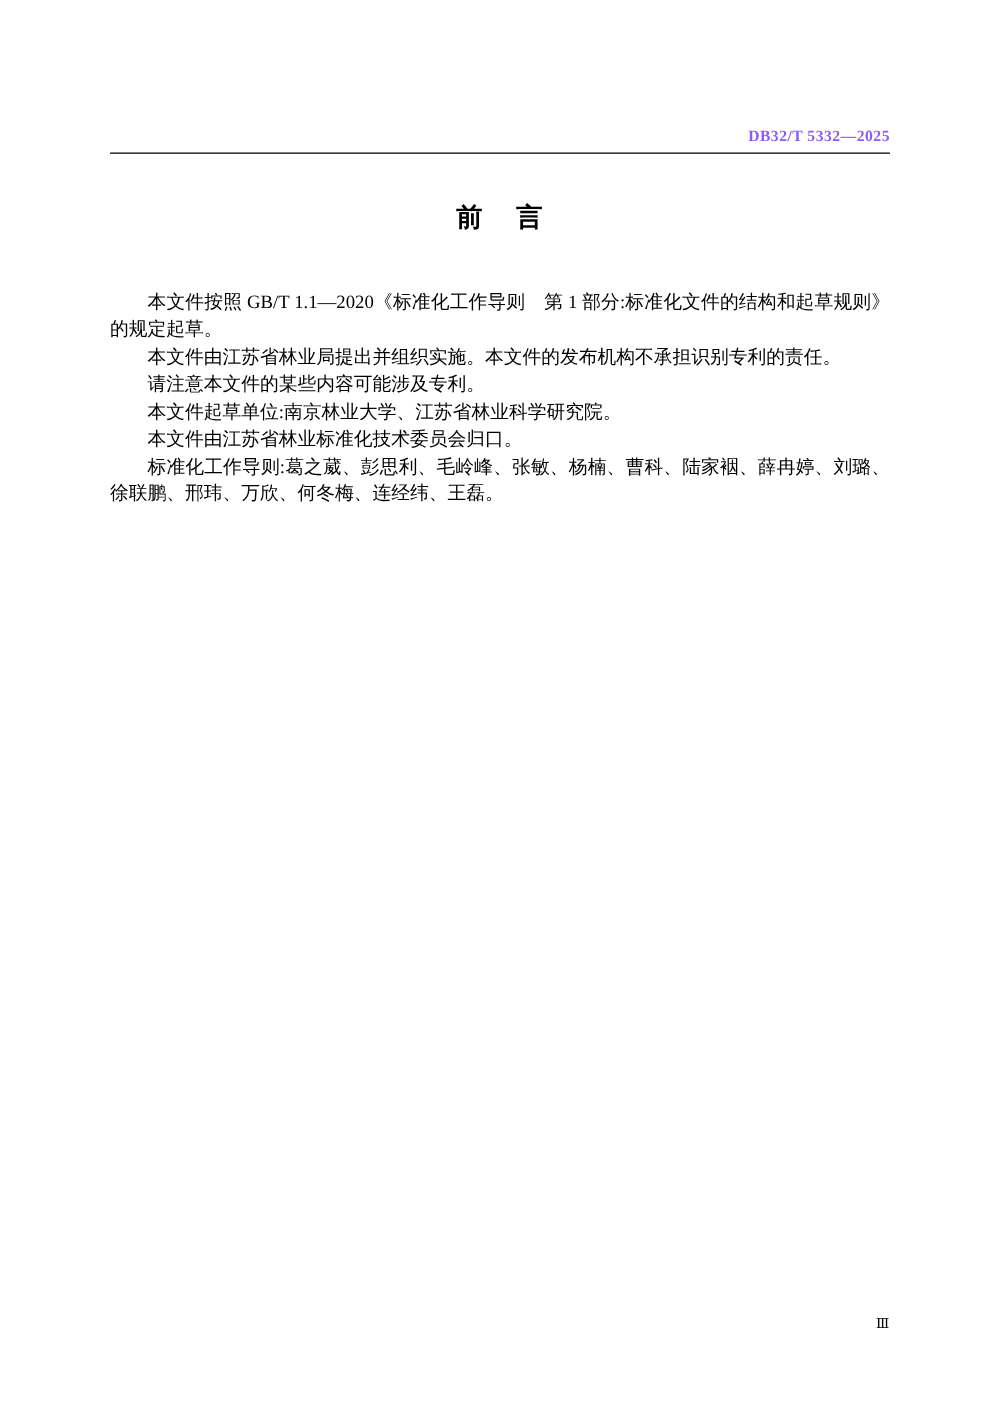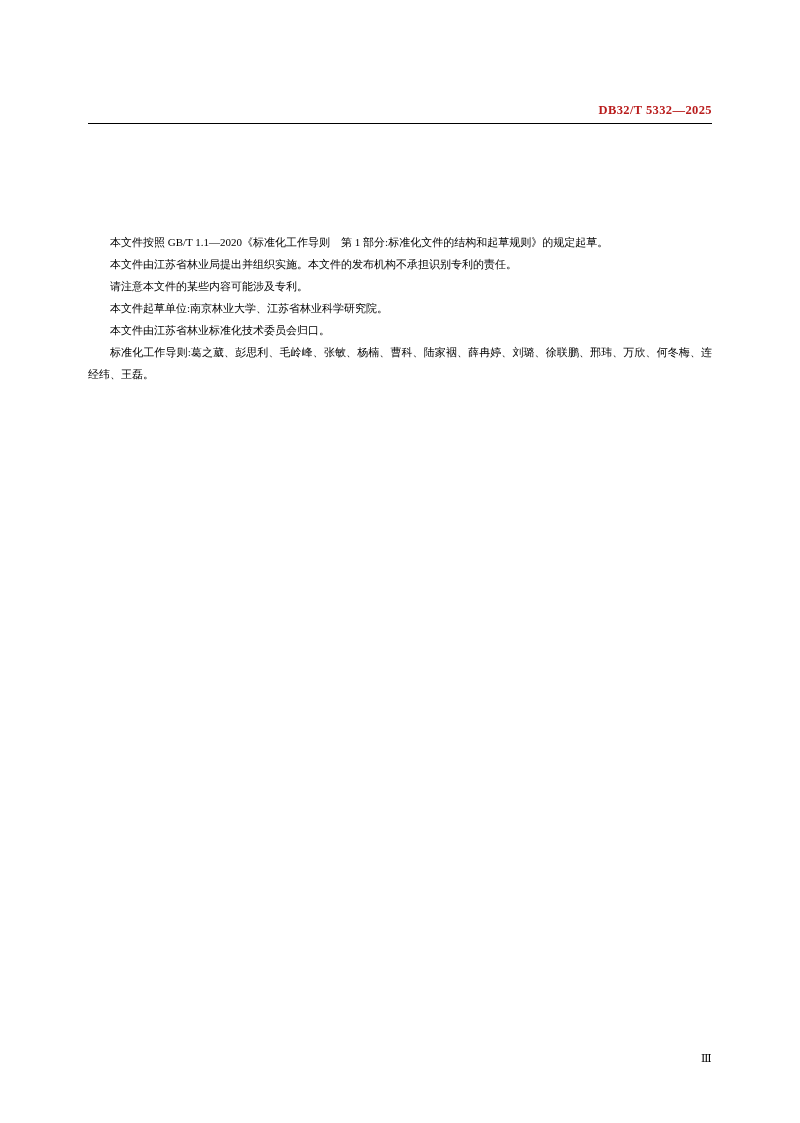--- a/index.html
+++ b/index.html
@@ -26,21 +26,21 @@
     top: 100px;
     left: 88px;
     right: 88px;
     text-align: right;
   }
   .header-text {
     font-family: "Liberation Serif", "DejaVu Serif", serif;
     font-size: 12.5px;
     font-weight: bold;
     letter-spacing: 0.4px;
-    color: #b91c1c;
+    color: #8b5cf6;
     display: inline-block;
     padding-bottom: 3px;
   }
   .header-rule {
     border-bottom: 1.1px solid #000000;
     margin-top: 2px;
   }
   
   .title {
     position: absolute;
@@ -56,21 +56,21 @@
   .title .gap {
     display: inline-block;
     width: 26px;
   }
   
   .body {
     position: absolute;
     top: 232px;
     left: 88px;
     width: 624px;
-    font-size: 11px;
+    font-size: 15px;
     line-height: 21.5px;
     text-align: justify;
   }
   .para {
     margin: 0 0 0.5px 0;
     text-indent: 2em;
     word-break: break-all;
   }
   .para.first {
     text-indent: 2em;
@@ -90,20 +90,23 @@
 </head>
 <body>
 
 <div class="page">
 
   <div class="header">
     <div class="header-text">DB32/T 5332—2025</div>
     <div class="header-rule"></div>
   </div>
 
+  <div class="title">
+    <span>前</span><span class="gap"></span><span>言</span>
+  </div>
 
   <div class="body">
     <p class="para first">本文件按照 GB/T 1.1—2020《标准化工作导则　第 1 部分:标准化文件的结构和起草规则》的规定起草。</p>
     <p class="para">本文件由江苏省林业局提出并组织实施。本文件的发布机构不承担识别专利的责任。</p>
     <p class="para">请注意本文件的某些内容可能涉及专利。</p>
     <p class="para">本文件起草单位:南京林业大学、江苏省林业科学研究院。</p>
     <p class="para">本文件由江苏省林业标准化技术委员会归口。</p>
     <p class="para">标准化工作导则:葛之葳、彭思利、毛岭峰、张敏、杨楠、曹科、陆家裀、薛冉婷、刘璐、徐联鹏、邢玮、万欣、何冬梅、连经纬、王磊。</p>
   </div>
 

